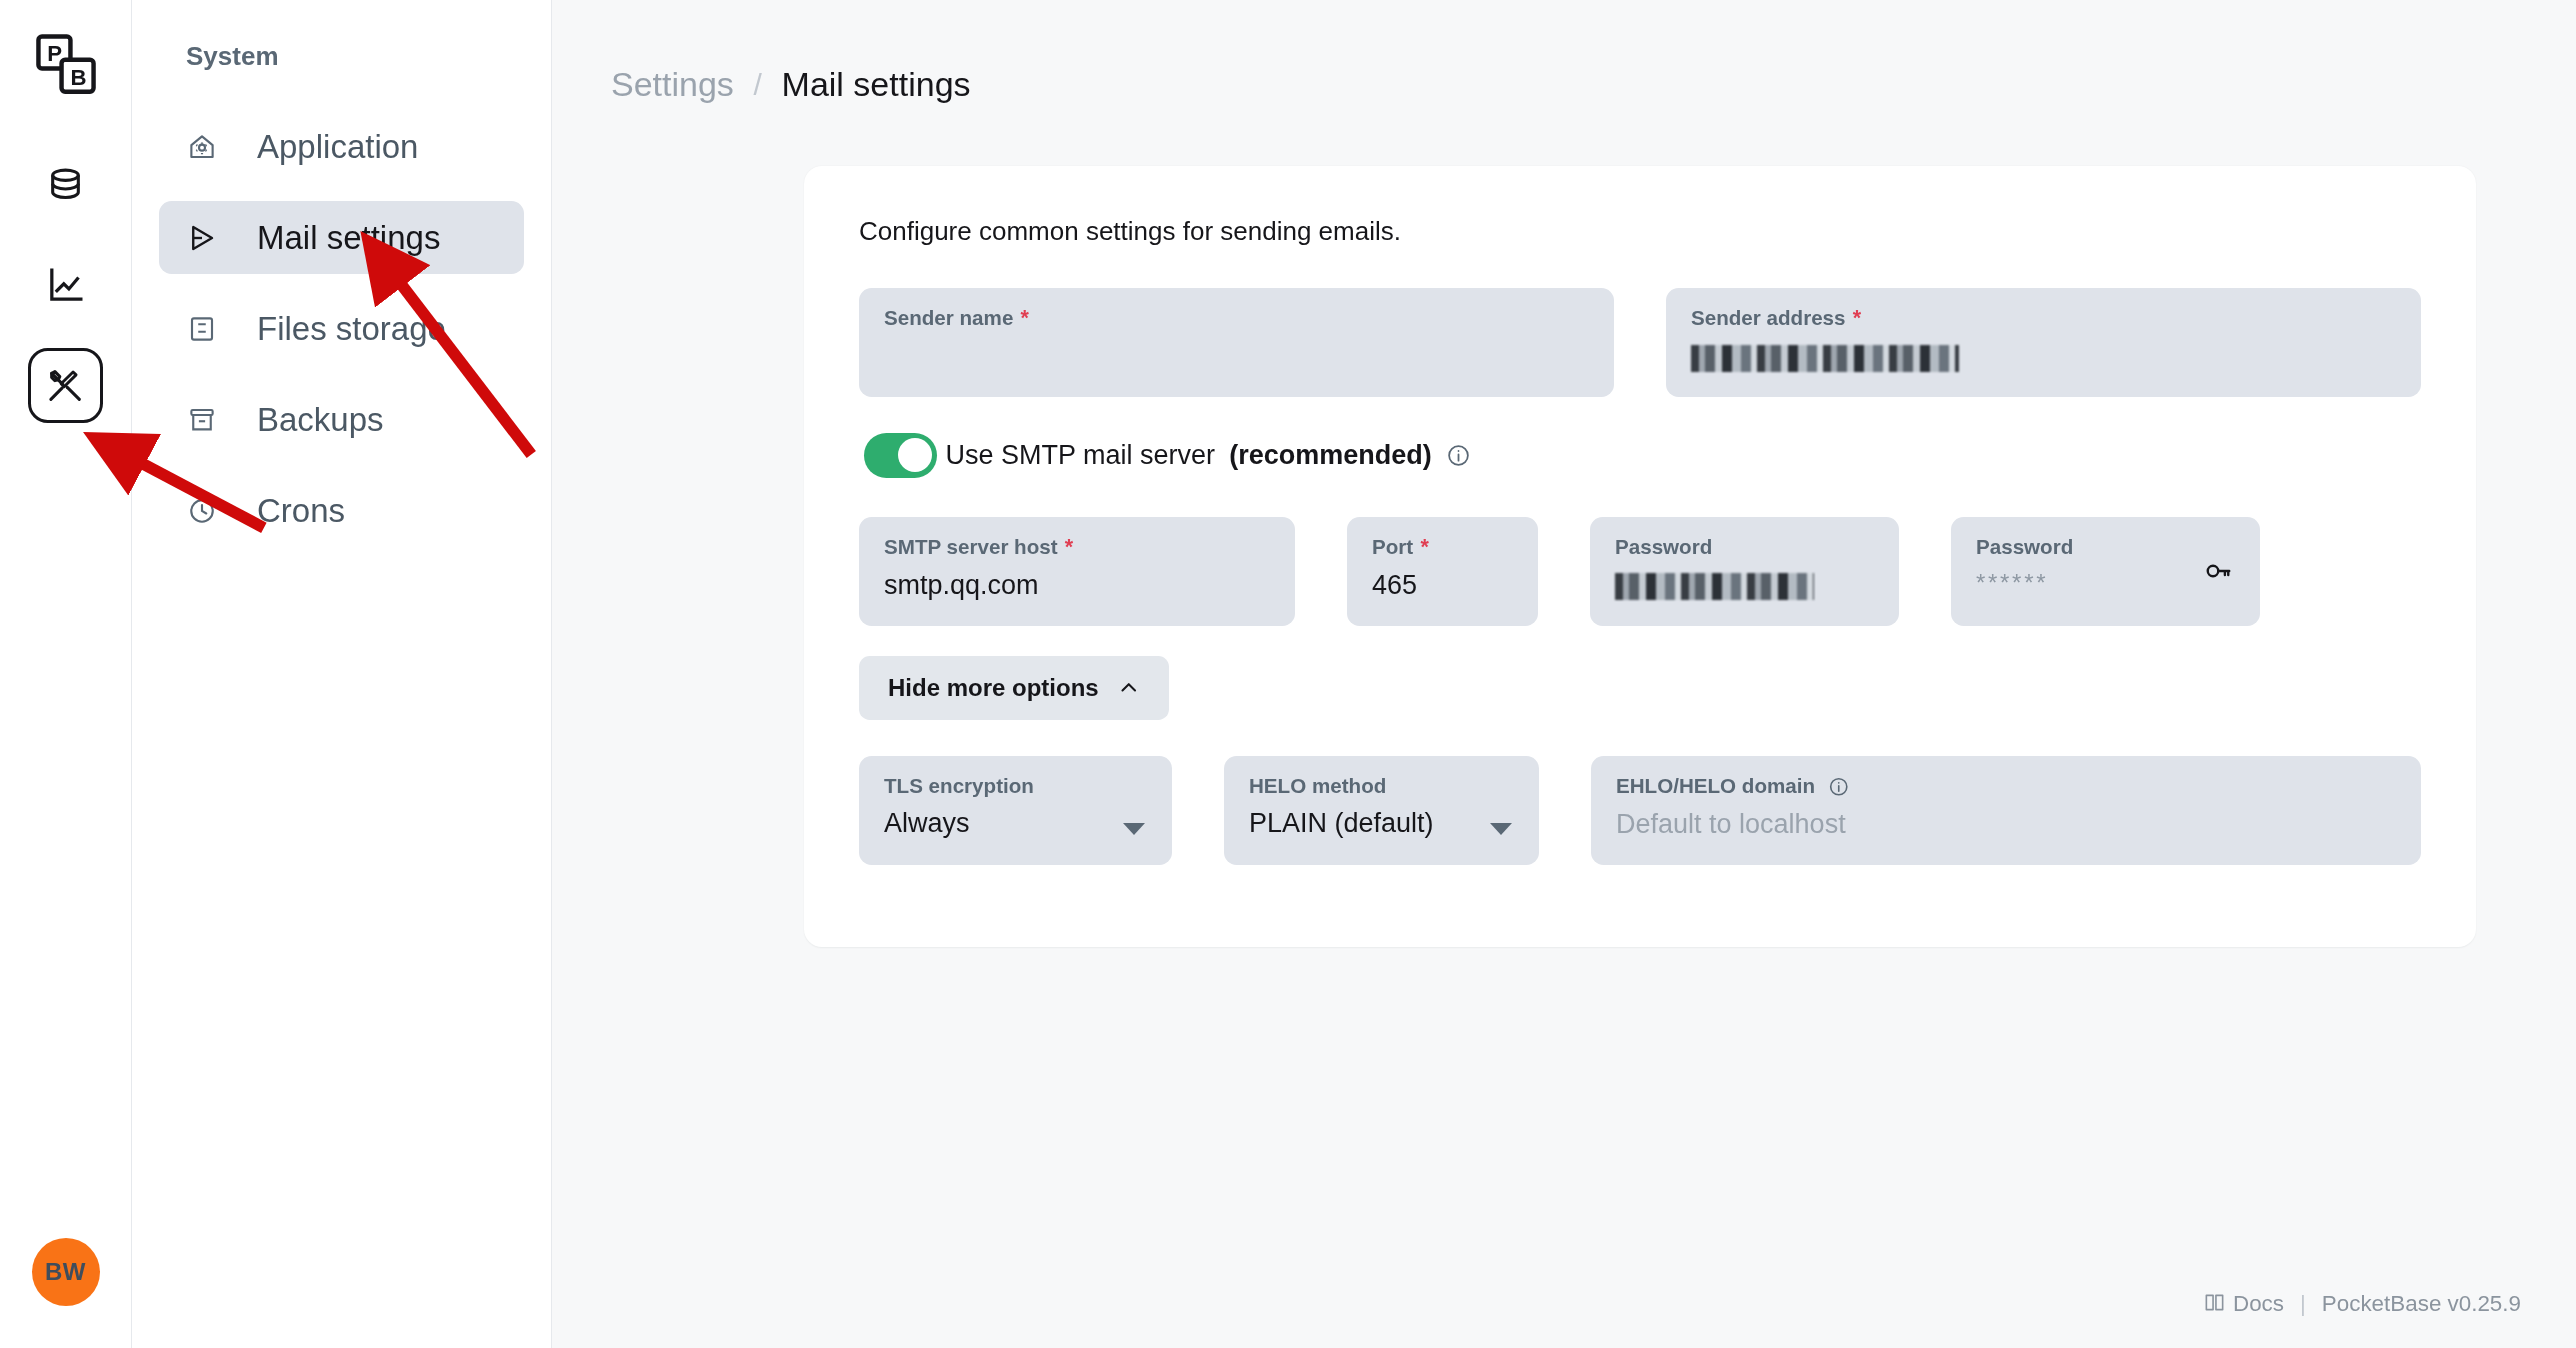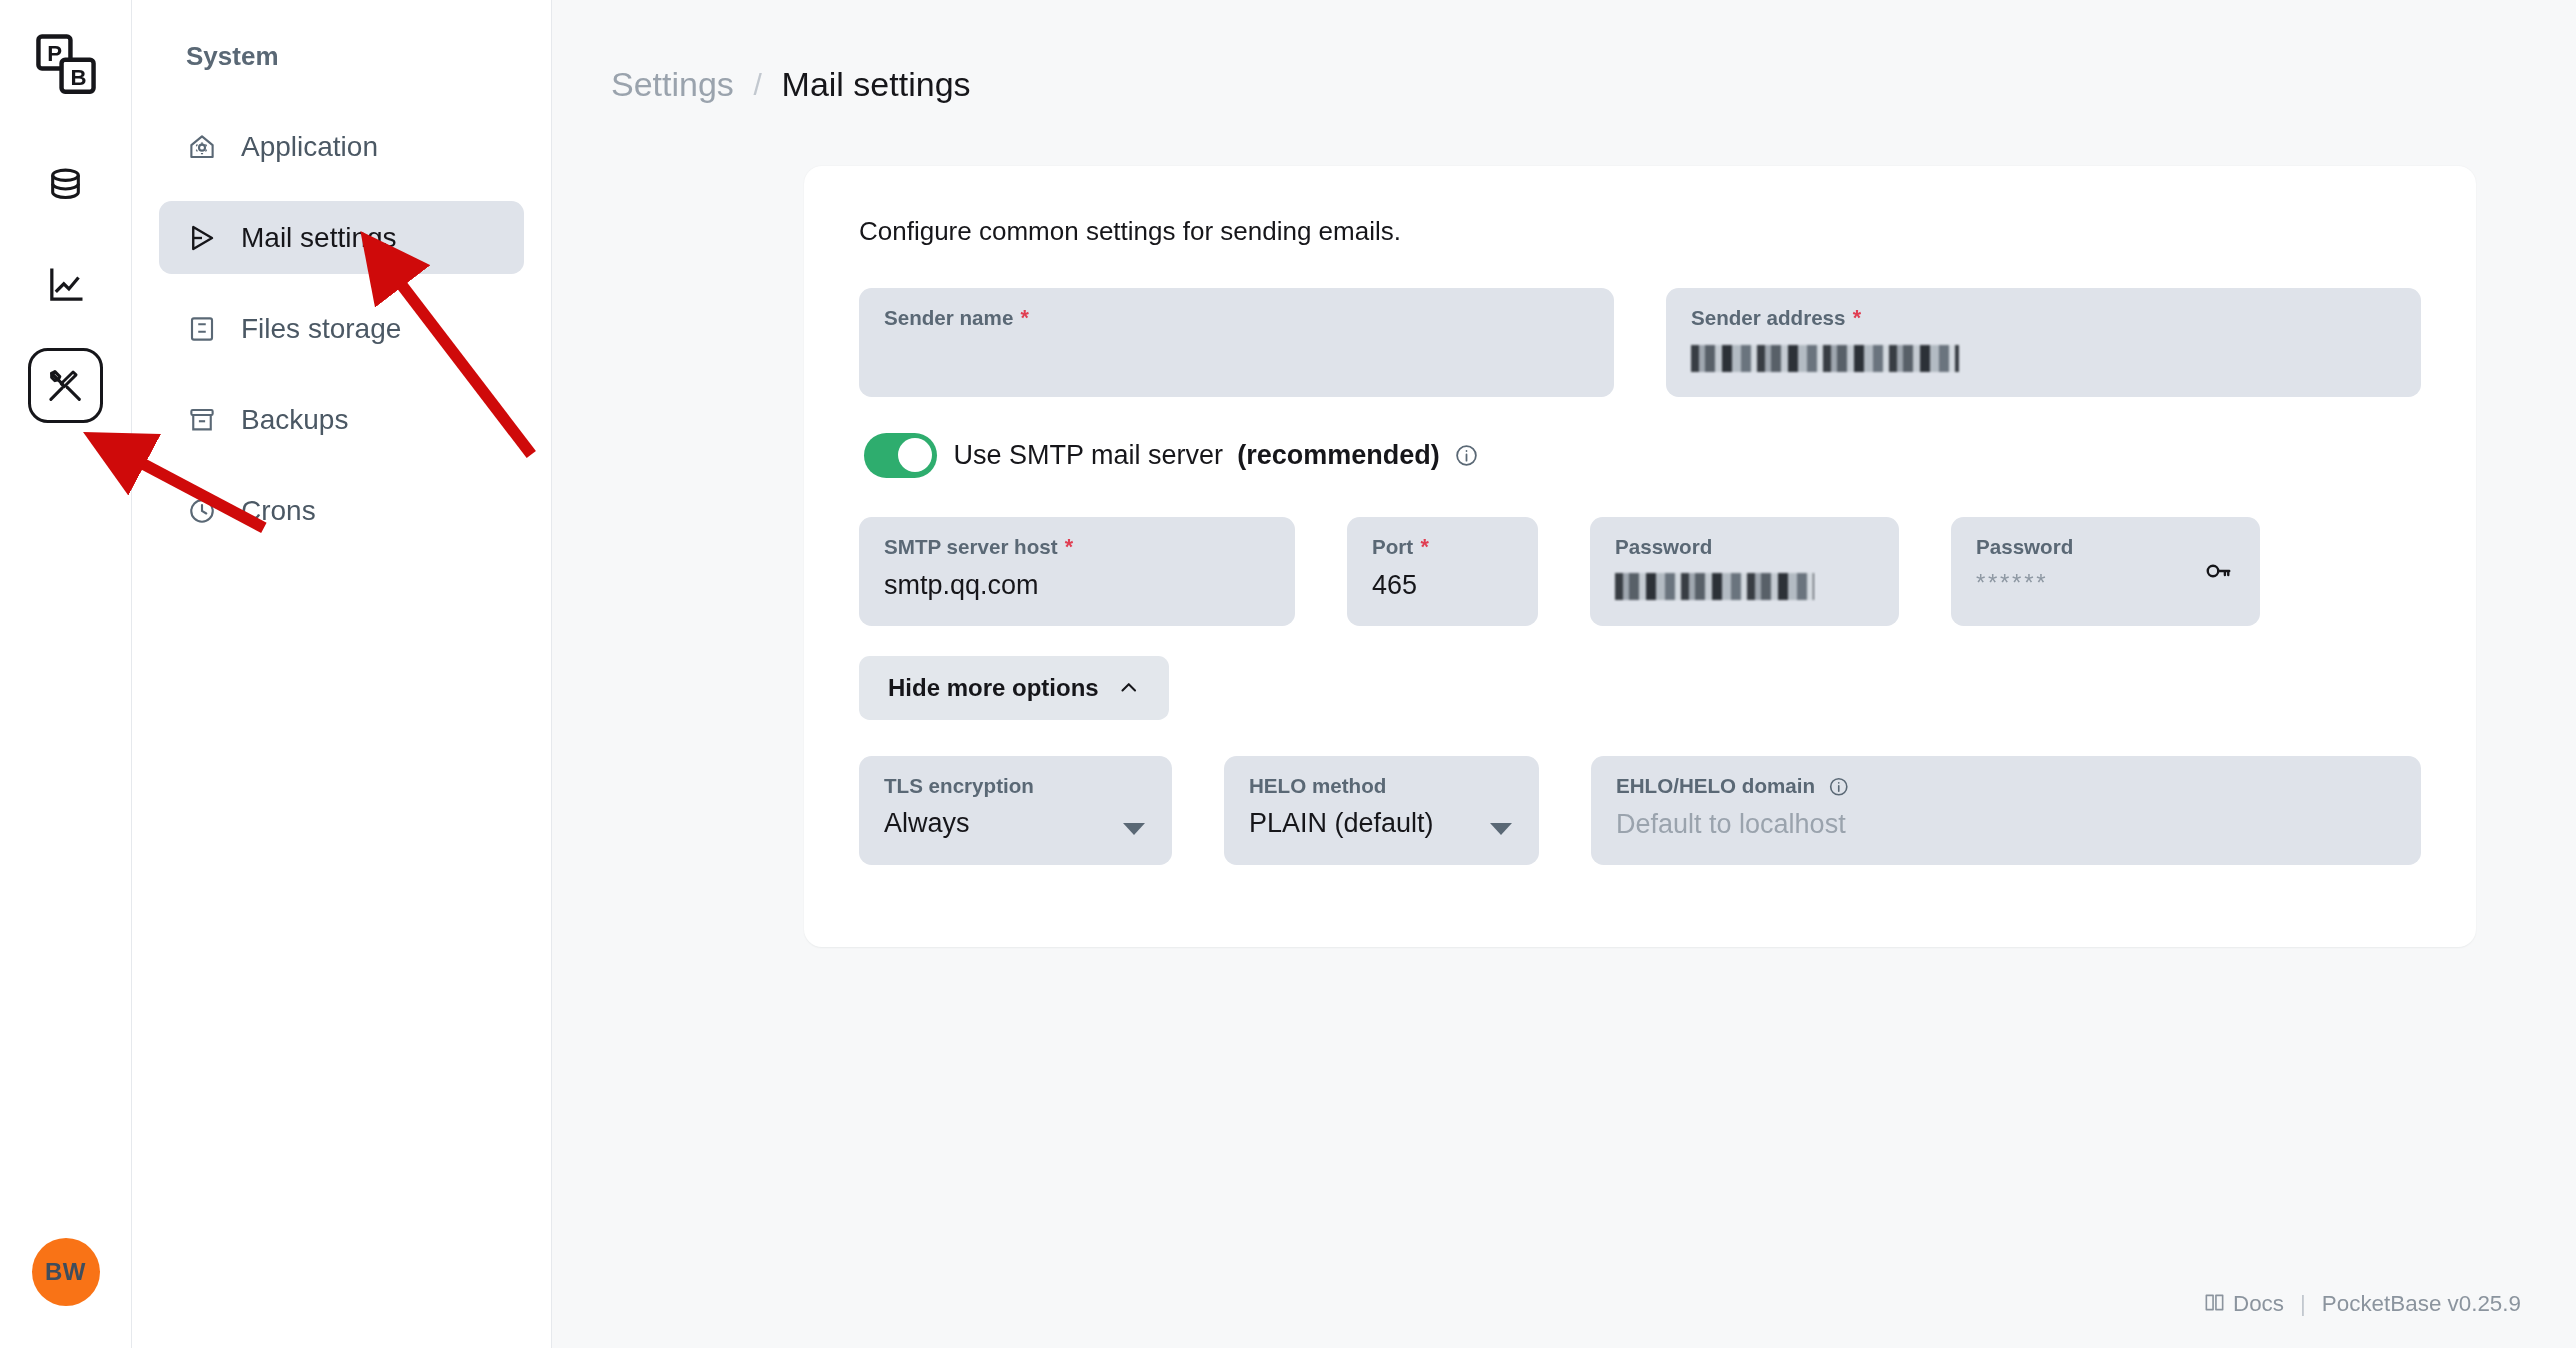--- a/index.html
+++ b/index.html
@@ -83,26 +83,26 @@
   .sidebar-title {
     font-size: 26px;
     font-weight: 700;
     color: #5a6875;
     padding: 0 27px;
     margin-bottom: 38px;
   }
   .nav-item {
     display: flex;
     align-items: center;
-    gap: 21px;
+    gap: 37px;
     height: 73px;
     padding: 0 25px;
     border-radius: 12.5px;
     color: #4b5864;
-    font-size: 28px;
+    font-size: 33px;
     margin-bottom: 18px;
     cursor: pointer;
   }
   .nav-item .nav-ico {
     width: 36px;
     height: 36px;
     display: flex;
     align-items: center;
     justify-content: center;
     flex: 0 0 36px;
@@ -189,21 +189,21 @@
         #616b75 50px 60px, #d3d9df 60px 66px);
     filter: blur(1.1px);
     opacity: .92;
   }
   .redacted.w1 { width: 199px; }
   .redacted.w2 { width: 268px; }
 
   .toggle-row {
     display: flex;
     align-items: center;
-    gap: 16px;
+    gap: 8px;
     margin: 36px 0 39px 5.4px;
   }
   .toggle {
     width: 73px;
     height: 45px;
     border-radius: 22.4px;
     background: #2ead6e;
     position: relative;
     flex: 0 0 73px;
     cursor: pointer;

